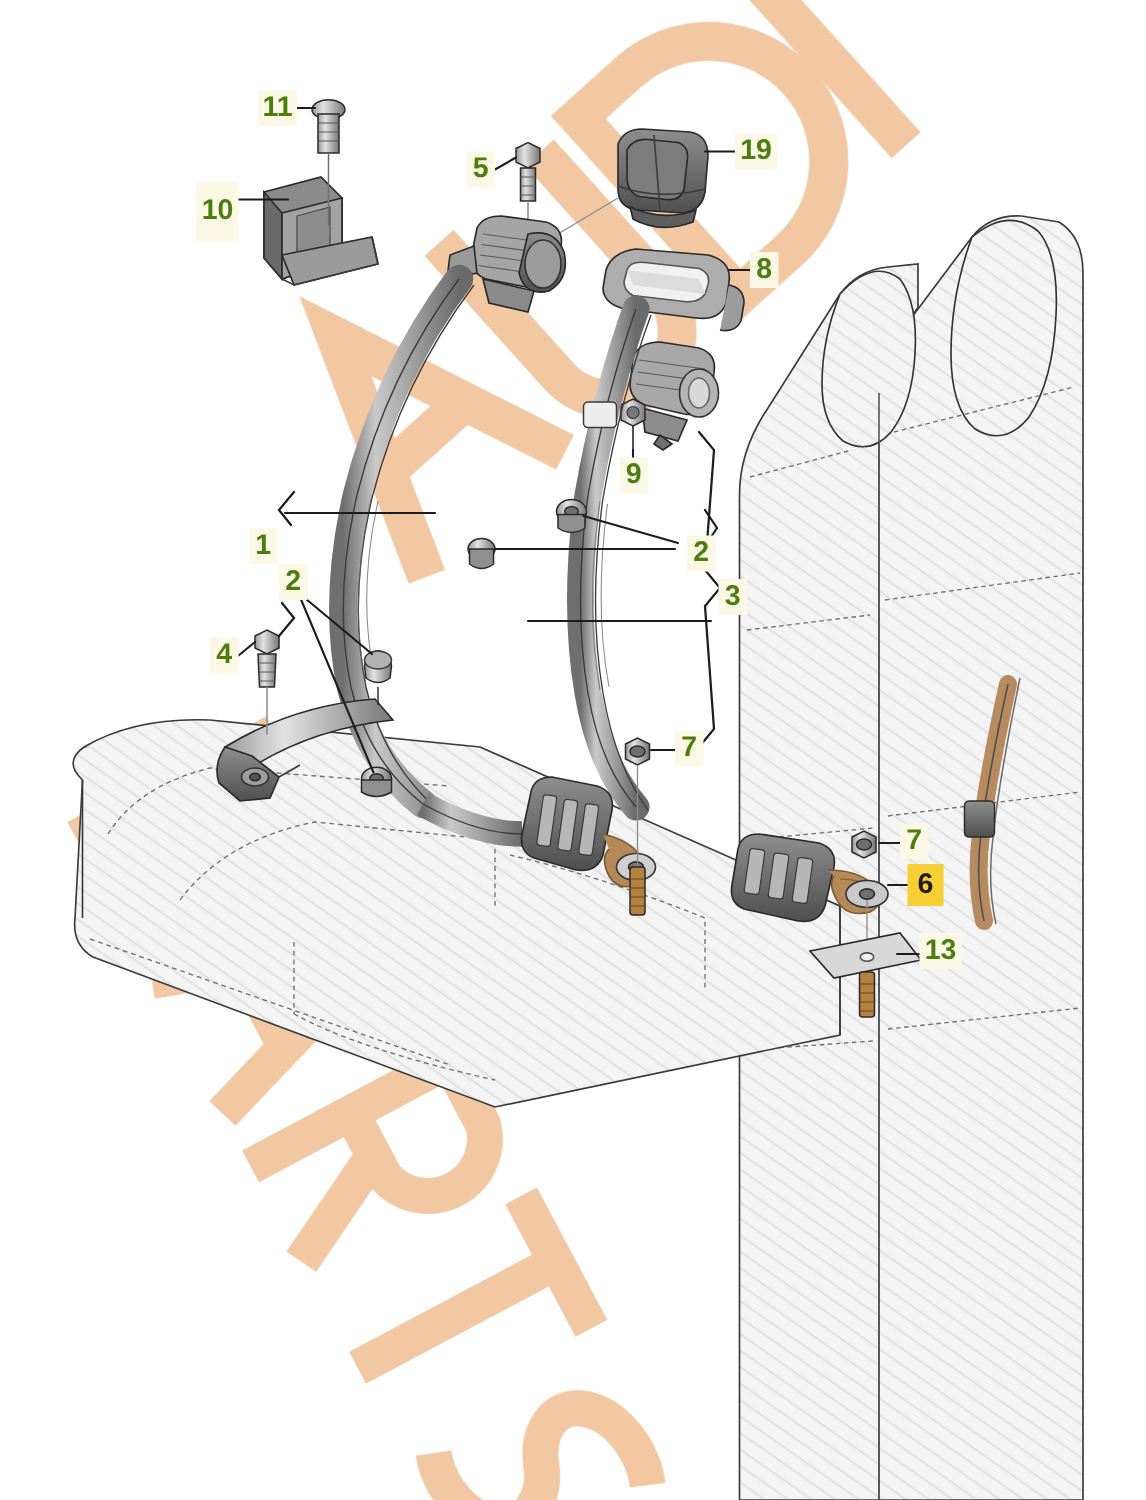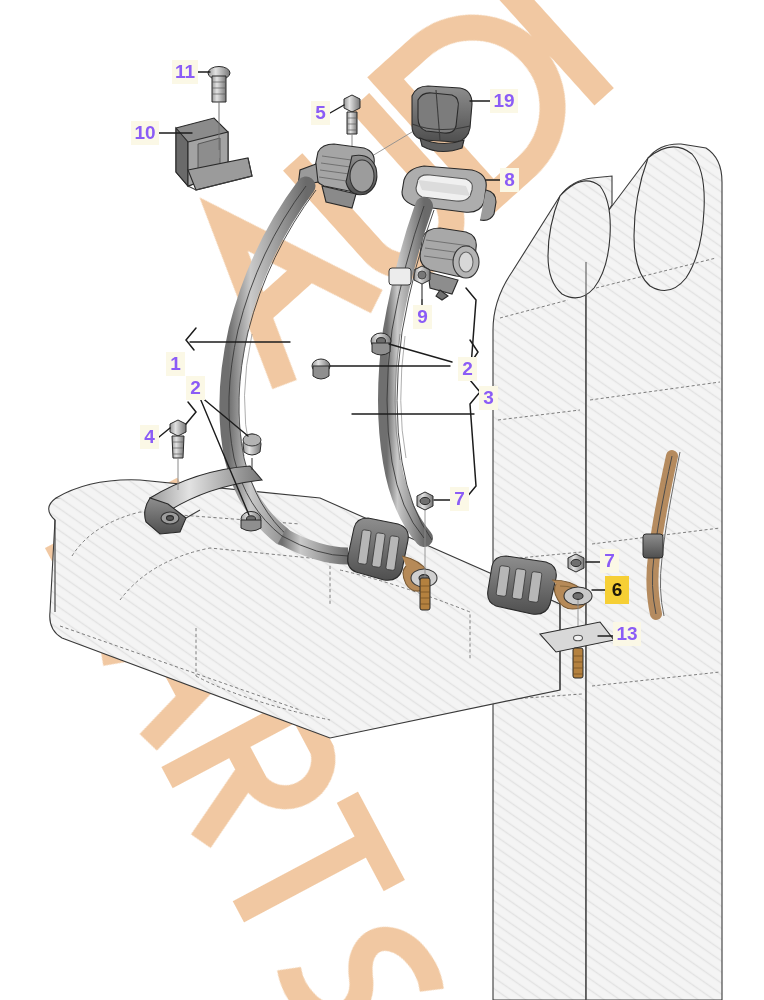--- a/index.html
+++ b/index.html
@@ -8,21 +8,21 @@
     font-family:"Liberation Sans", sans-serif;
     width:764px;height:1000px;overflow:hidden;position:relative;
   }
   #stage{position:absolute;left:0;top:0;width:764px;height:1000px;background:#ffffff;}
   #stage svg{position:absolute;left:0;top:0;}
   .wm-layer{position:absolute;left:0;top:0;width:764px;height:1000px;pointer-events:none;}
   .callout{
     position:absolute;
     font-size:19px;
     font-weight:700;
-    color:#8b5cf6;
+    color:#4d7c0f;
     line-height:1;
     display:flex;align-items:center;justify-content:center;
     letter-spacing:0px;
   }
   .callout.box{
     background:#fbf8e6;
     border:0;
     padding:3px 4px 4px 4px;
     box-sizing:border-box;
   }
@@ -397,21 +397,21 @@
       <path d="M188 402 L196 412 L186 424"></path>
 
       <path d="M470 340 L478 352 L470 364"></path>
 
       <path d="M466 288 L476 300 L470 380 L480 392 L470 404 L476 486 L466 498"></path>
     </g>
   </svg>
 
   <div id="callouts">
       <div class="callout box" style="left: 172px; top: 60px; width: 26px; height: 24px;">11</div>
-      <div class="callout box" style="left: 131px; top: 121px; width: 28px; height: 24px;">10</div>
+      <div class="callout box" style="left: 131px; top: 121px; width: 28px; height: 40px;">10</div>
       <div class="callout box" style="left: 311px; top: 101px; width: 19px; height: 24px;">5</div>
       <div class="callout box" style="left: 490px; top: 89px; width: 28px; height: 24px;">19</div>
       <div class="callout box" style="left: 500px; top: 168px; width: 19px; height: 24px;">8</div>
       <div class="callout box" style="left: 413px; top: 305px; width: 19px; height: 24px;">9</div>
       <div class="callout box" style="left: 166px; top: 352px; width: 19px; height: 24px;">1</div>
       <div class="callout box" style="left: 186px; top: 376px; width: 19px; height: 24px;">2</div>
       <div class="callout box" style="left: 458px; top: 357px; width: 19px; height: 24px;">2</div>
       <div class="callout box" style="left: 479px; top: 386px; width: 19px; height: 24px;">3</div>
       <div class="callout box" style="left: 140px; top: 425px; width: 19px; height: 24px;">4</div>
       <div class="callout box" style="left: 450px; top: 487px; width: 19px; height: 24px;">7</div>

